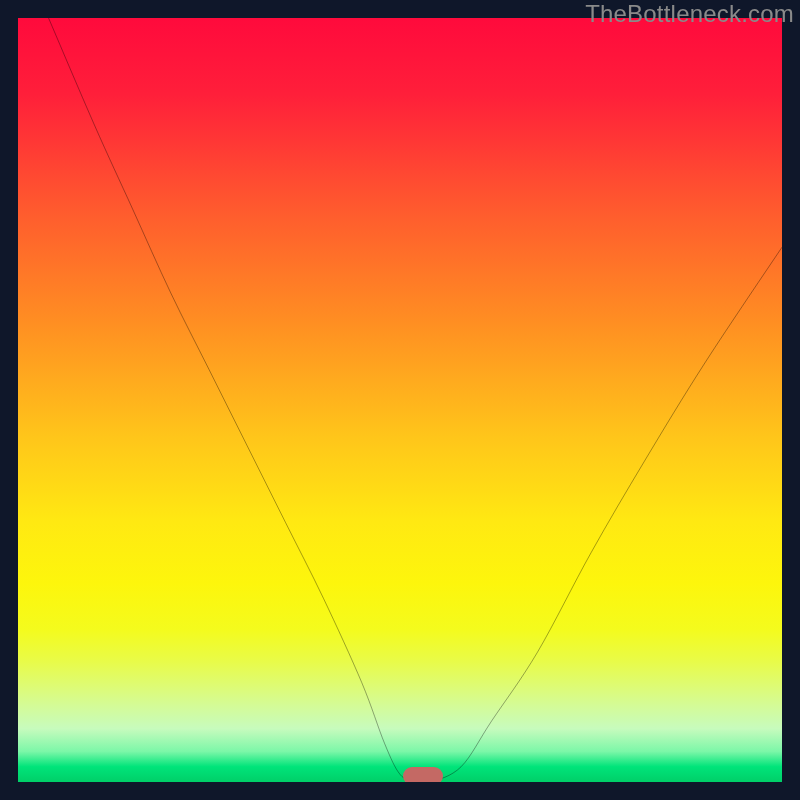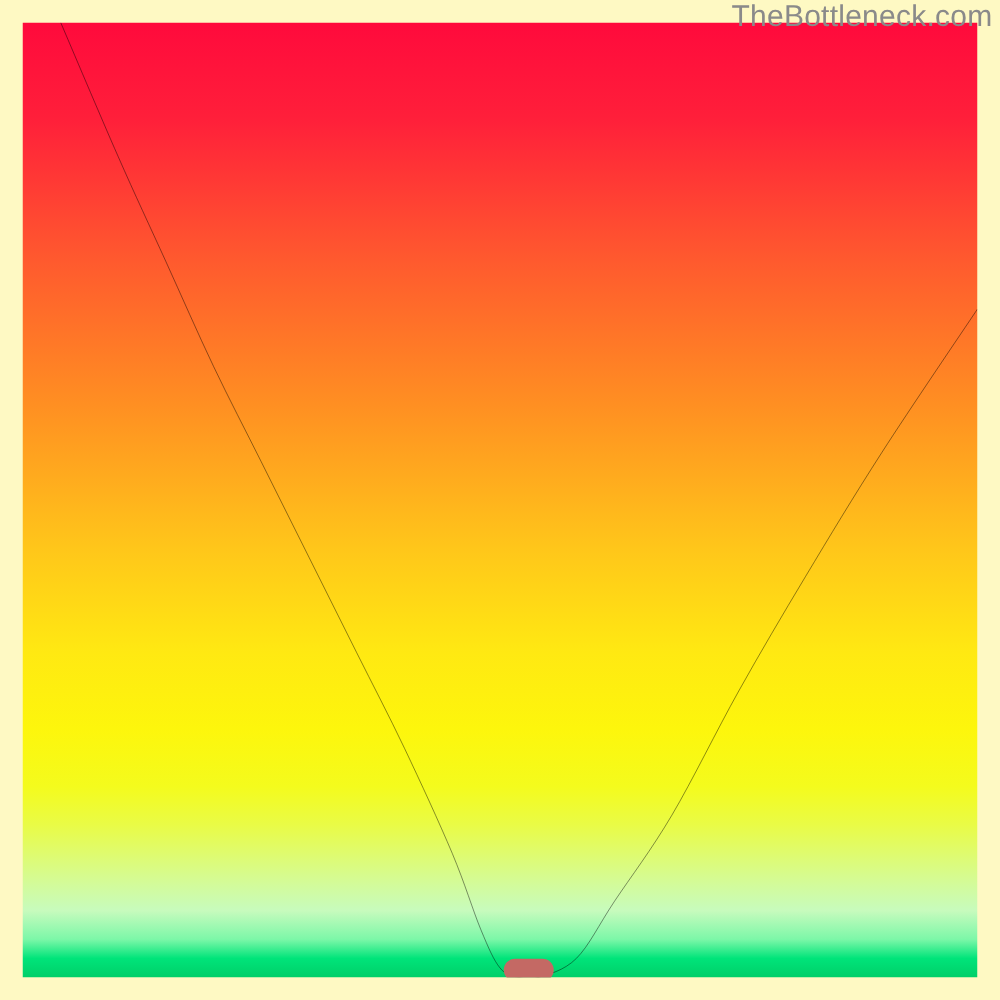--- a/index.html
+++ b/index.html
@@ -8,21 +8,21 @@
     width: 800px;
     height: 800px;
     background: #000;
     overflow: hidden;
     font-family: Arial, Helvetica, sans-serif;
   }
   .frame {
     position: relative;
     width: 800px;
     height: 800px;
-    background: #fef9c3;
+    background: #0f172a;
   }
   .plot {
     position: absolute;
     left: 18px;
     top: 18px;
     width: 764px;
     height: 764px;
     overflow: hidden;
   }
   .gradient {

